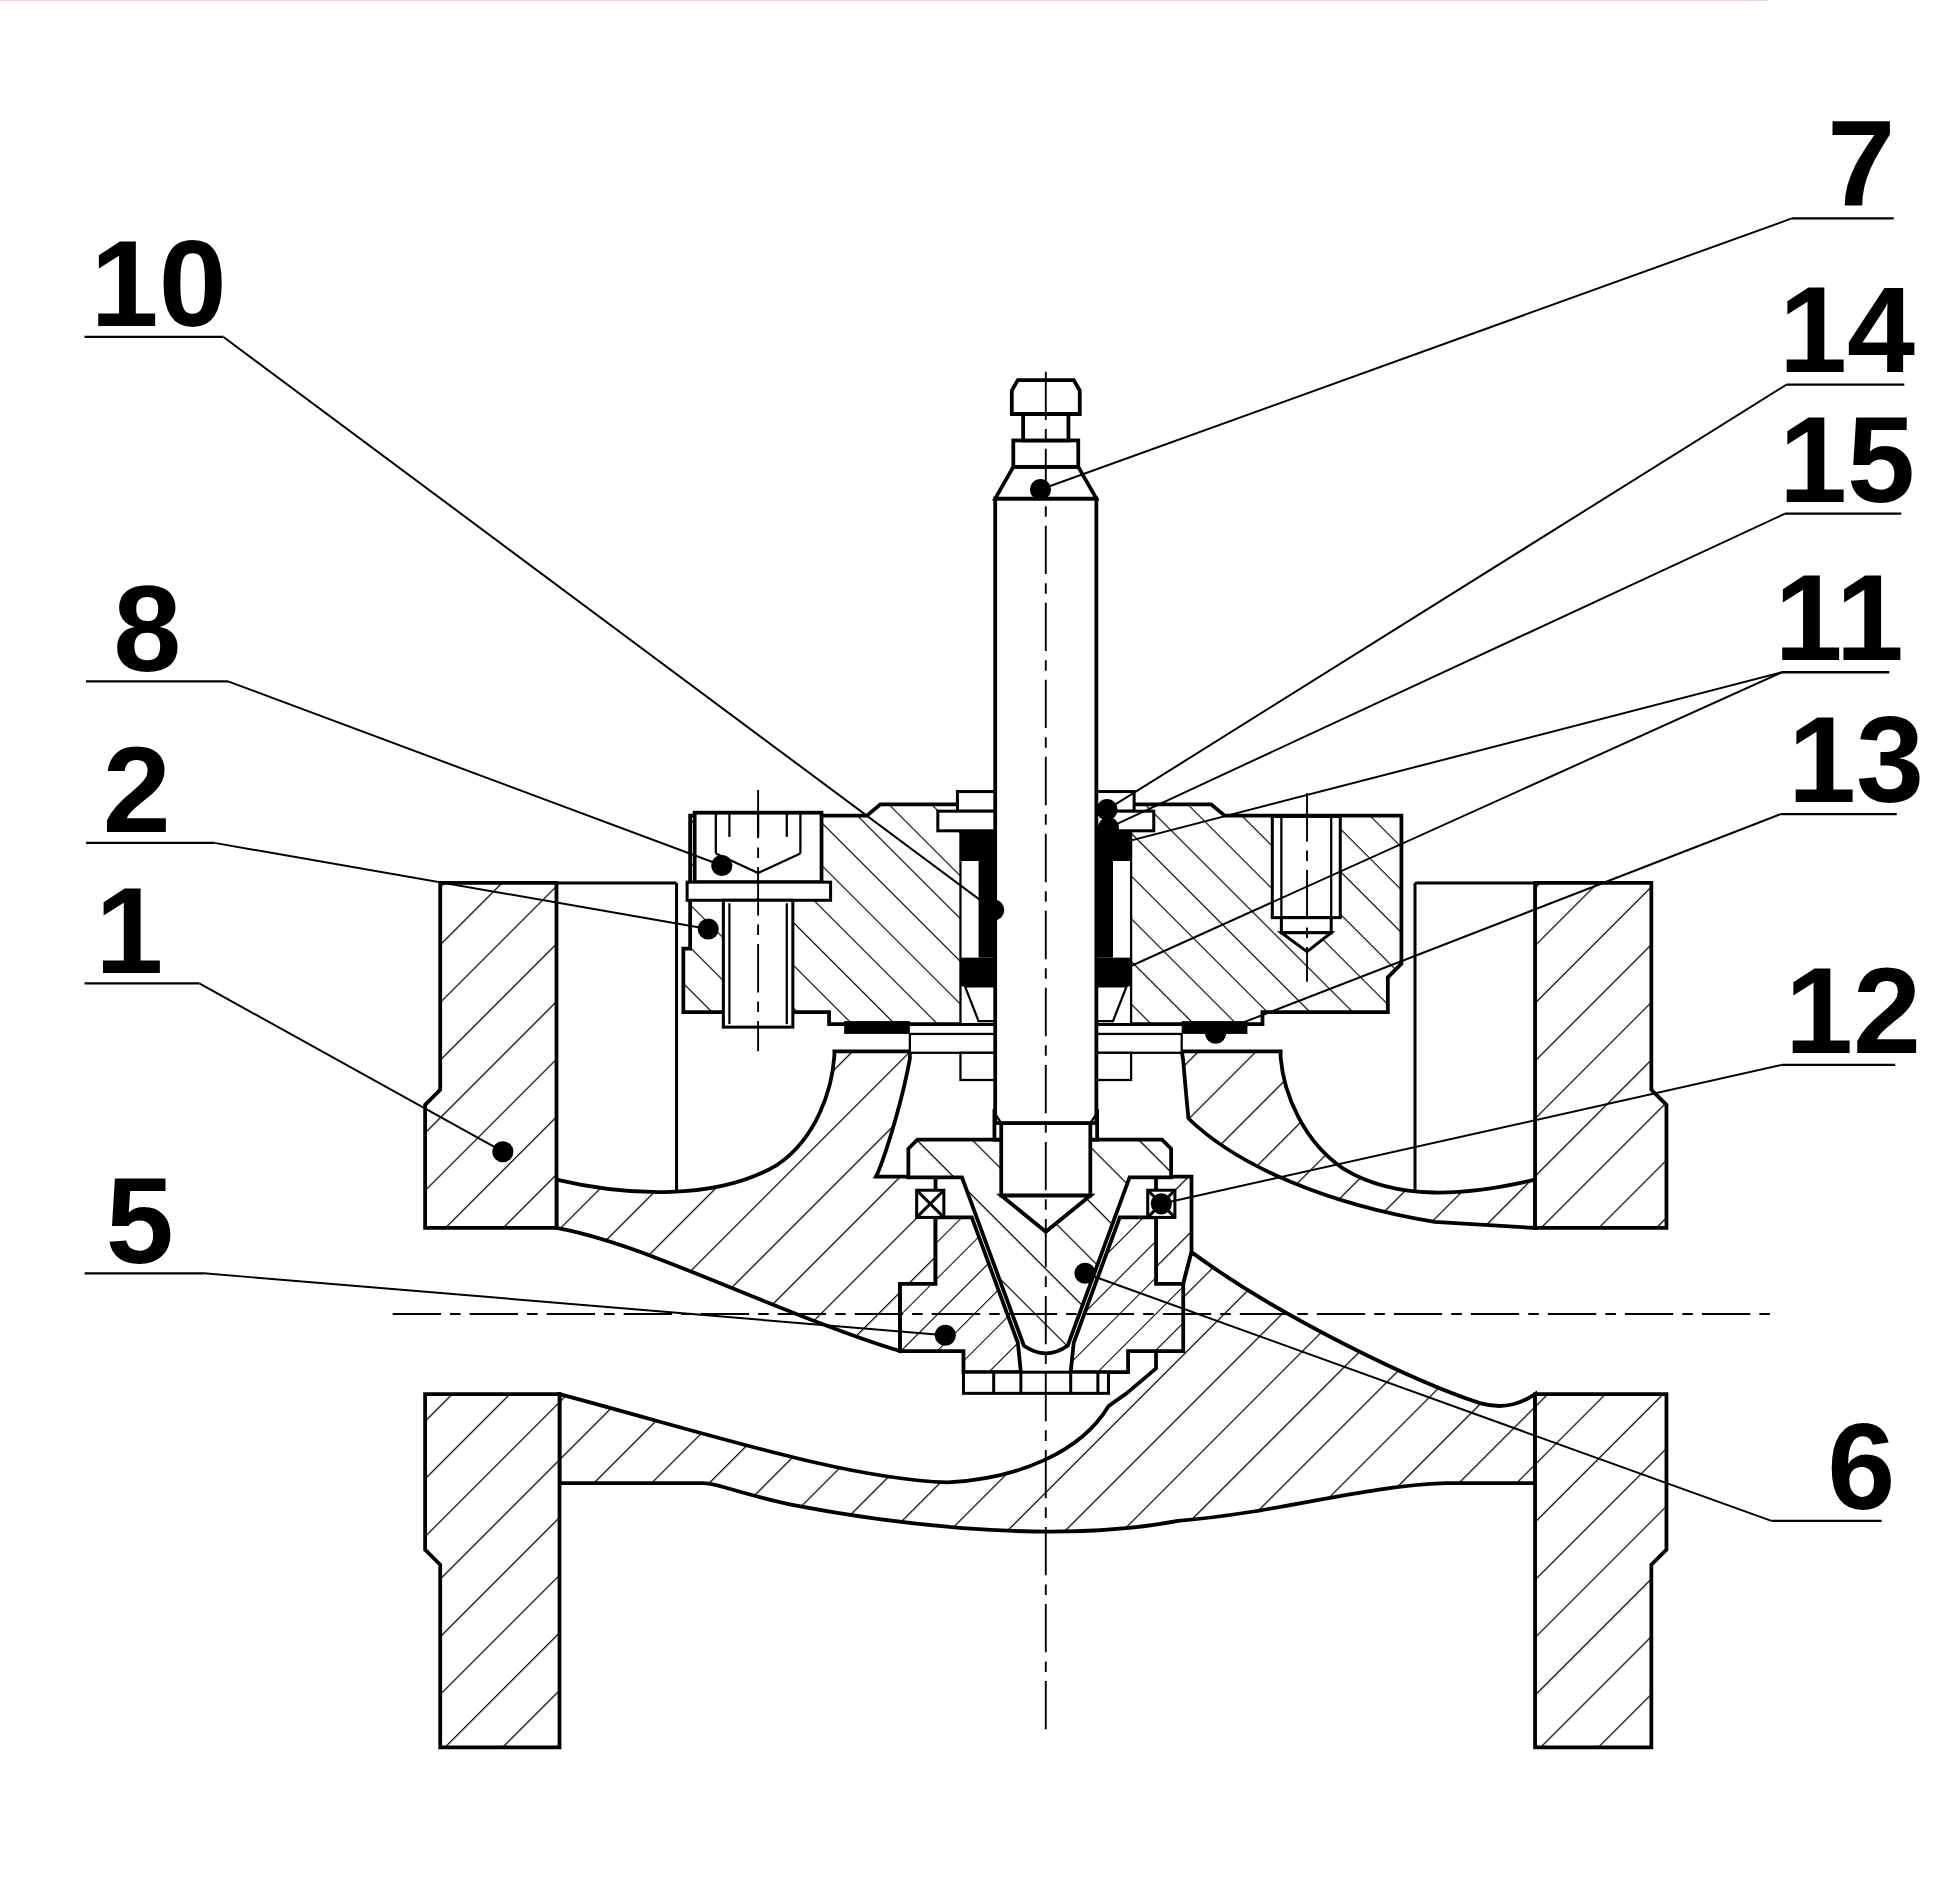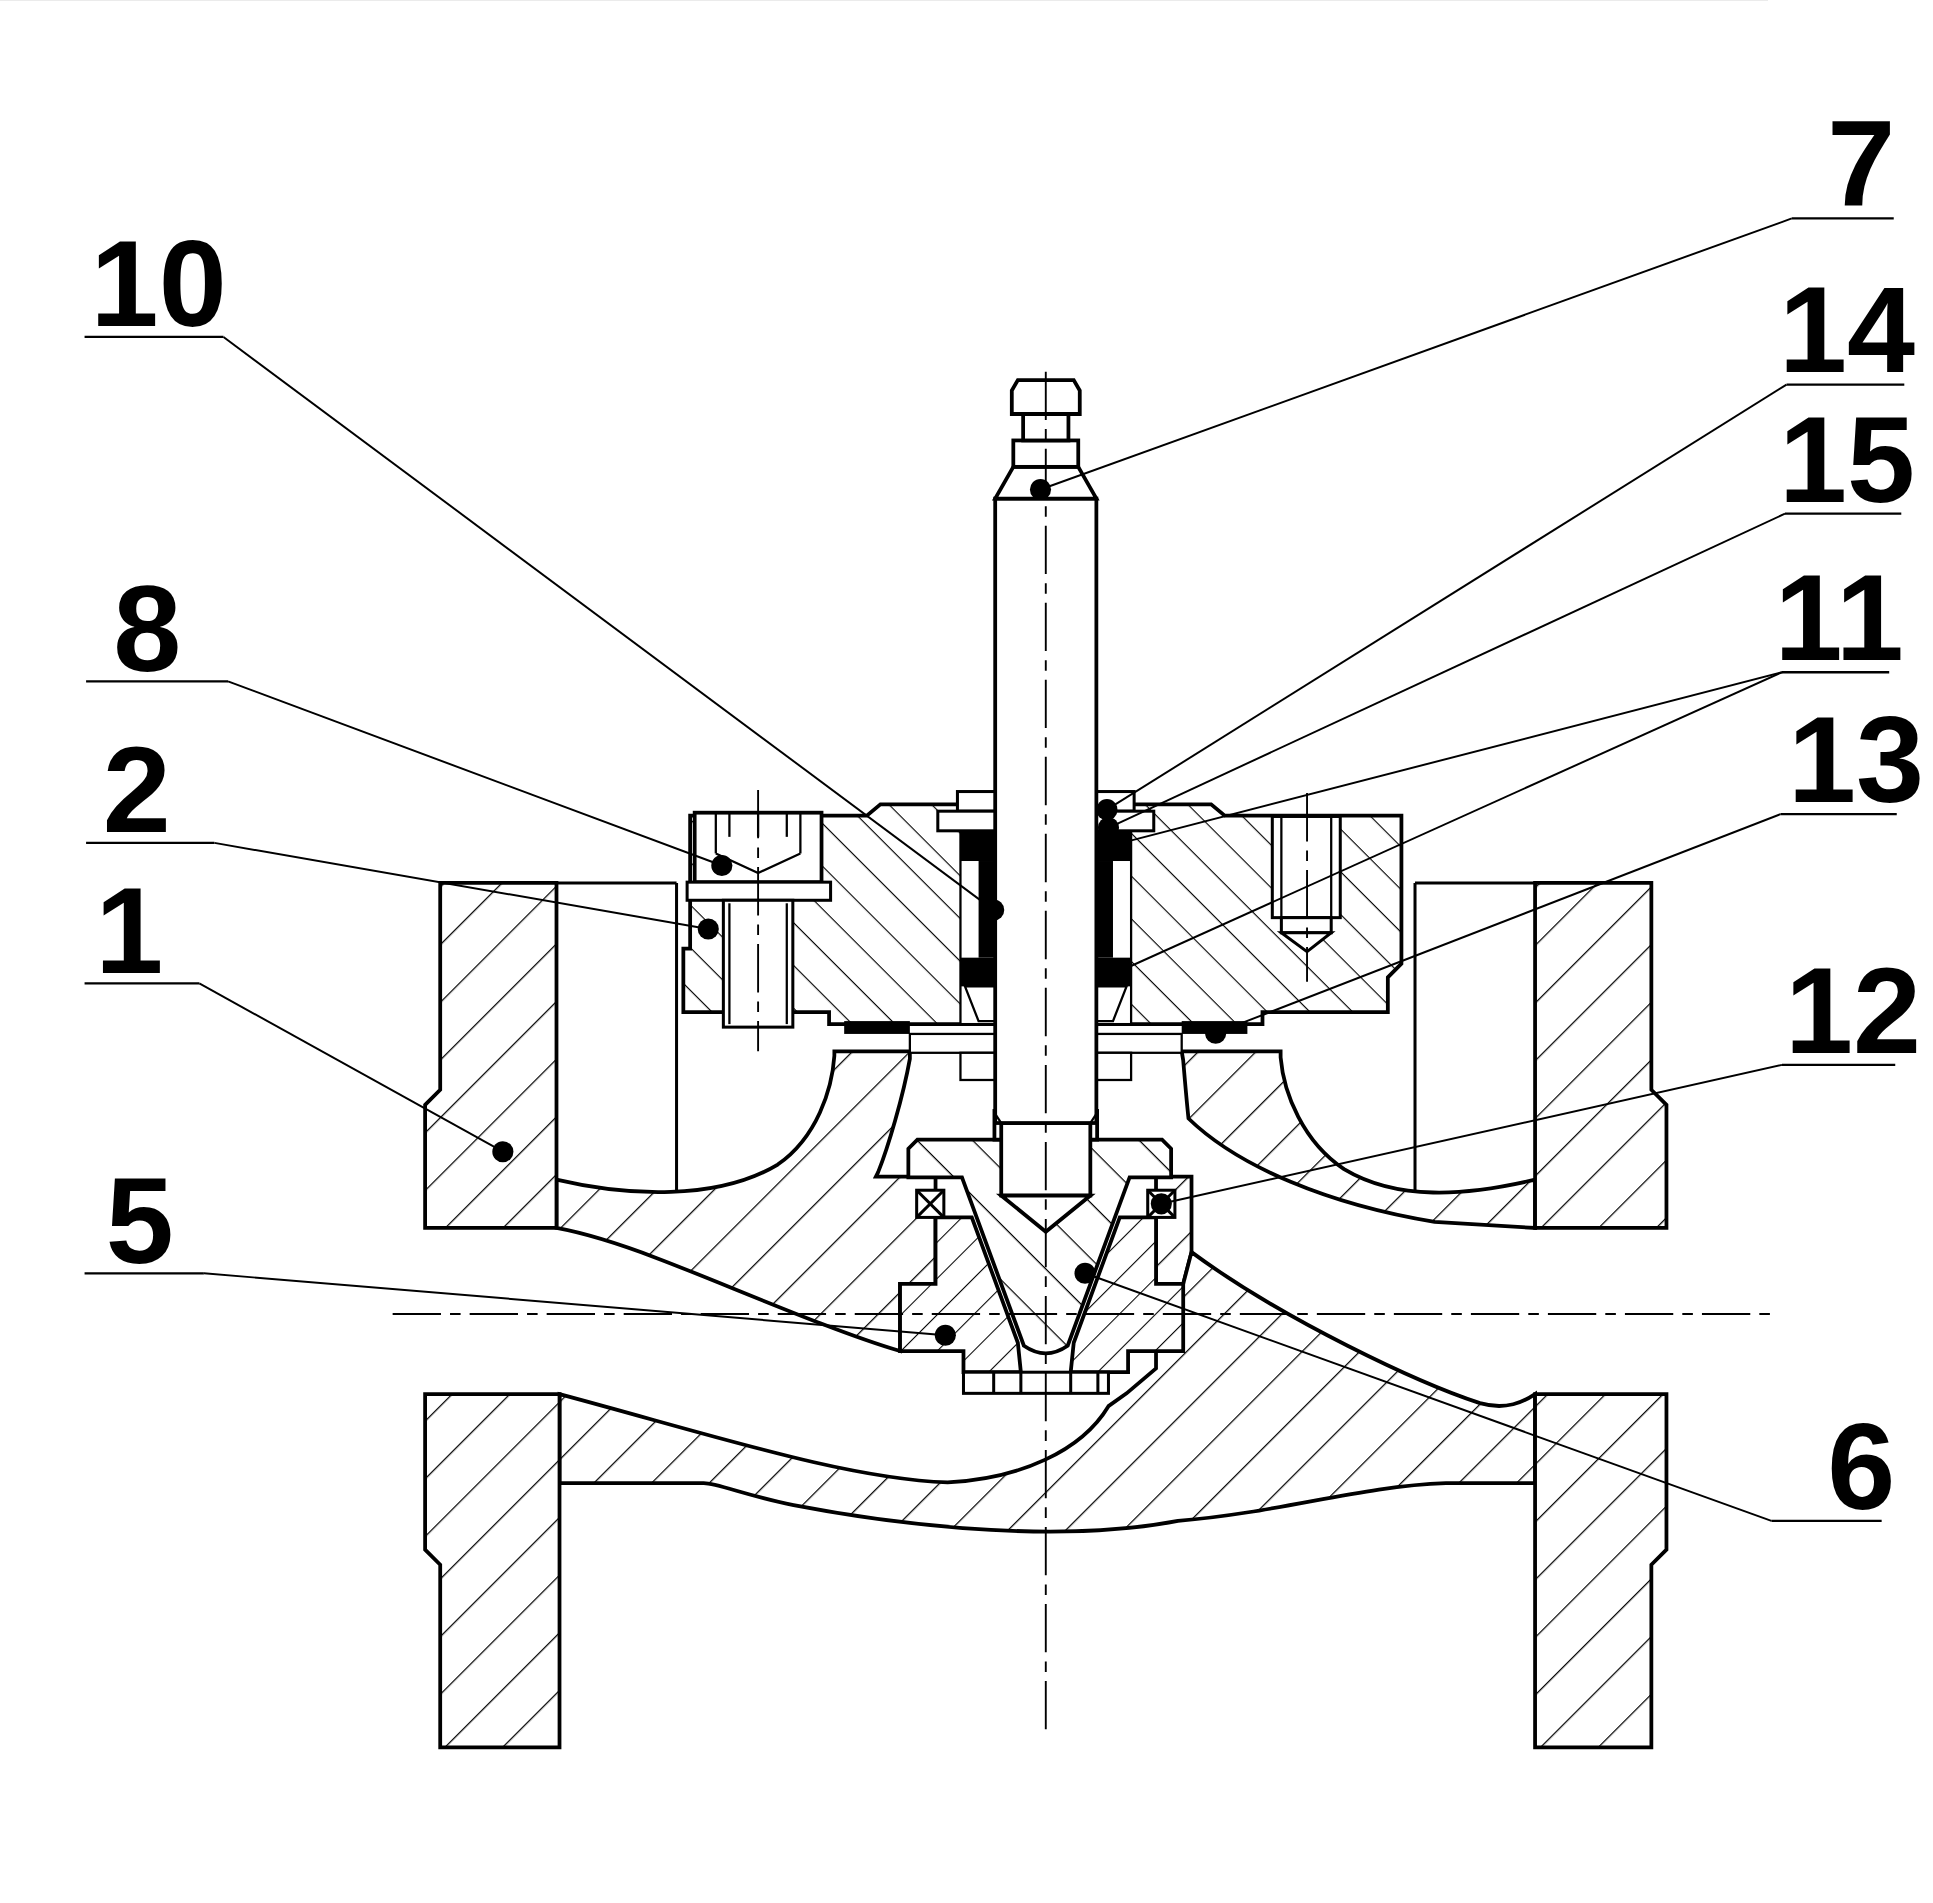--- a/index.html
+++ b/index.html
@@ -1,16 +1,16 @@
 <!DOCTYPE html>
 <html style="font-size:12px"><head>
 <meta charset="utf-8">
 <style>
   html,body{margin:0;padding:0;background:#fff;}
-  .stage{width:1768px;height:1904px;position:relative;background:#a3a3a3;}
+  .stage{width:1768px;height:1904px;position:relative;background:#a21caf;}
   svg{display:block;}
   .callout-text{font-family:"Liberation Sans","DejaVu Sans",sans-serif;font-weight:bold;fill:#000;}
 </style>
 </head>
 <body>
 
 <div class="stage">
 <svg width="1933" height="1904" viewBox="0 0 2560 2521" xmlns="http://www.w3.org/2000/svg">
   <defs>
 

